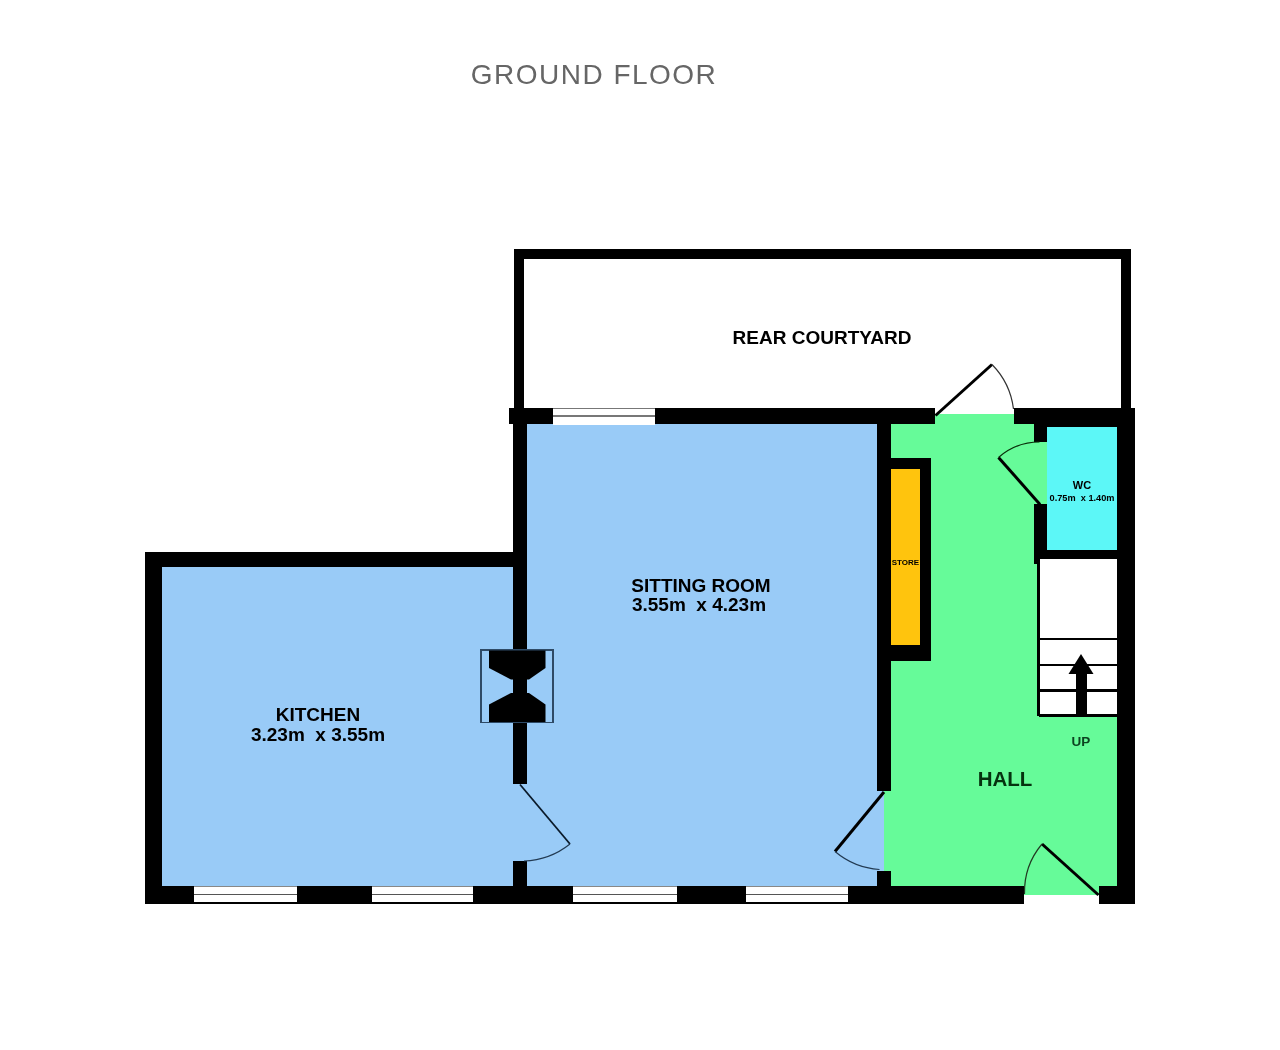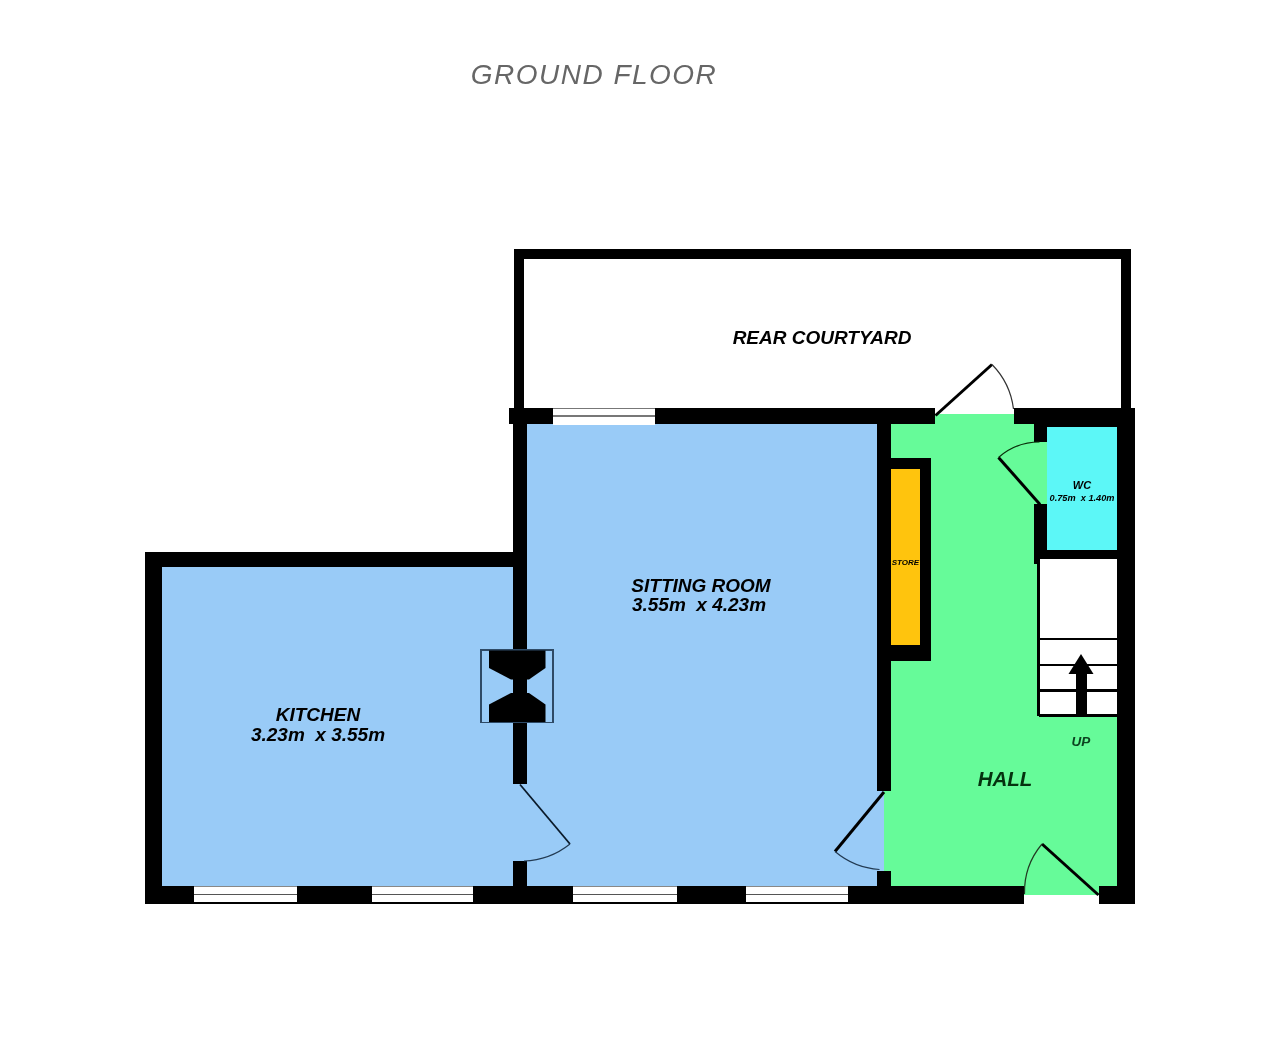--- a/index.html
+++ b/index.html
@@ -1,16 +1,16 @@
 <!DOCTYPE html>
 <html><head>
 <meta charset="utf-8">
 <style>
   html,body{margin:0;padding:0;background:#ffffff;}
-  .wrap{width:1280px;height:1011px;position:relative;font-family:"Liberation Sans", sans-serif;font-style:italic;}
+  .wrap{width:1280px;height:1011px;position:relative;font-family:"Liberation Sans", sans-serif;}
   text{font-family:"Liberation Sans", sans-serif;}
   rect{shape-rendering:crispEdges;}
   path,polygon{shape-rendering:geometricPrecision;}
 </style>
 </head>
 <body>
 <div class="wrap">
 <svg width="1280" height="1050" viewBox="0 0 1280 1050">
 
   <rect x="0" y="0" width="1280" height="1050" fill="#ffffff"></rect>

